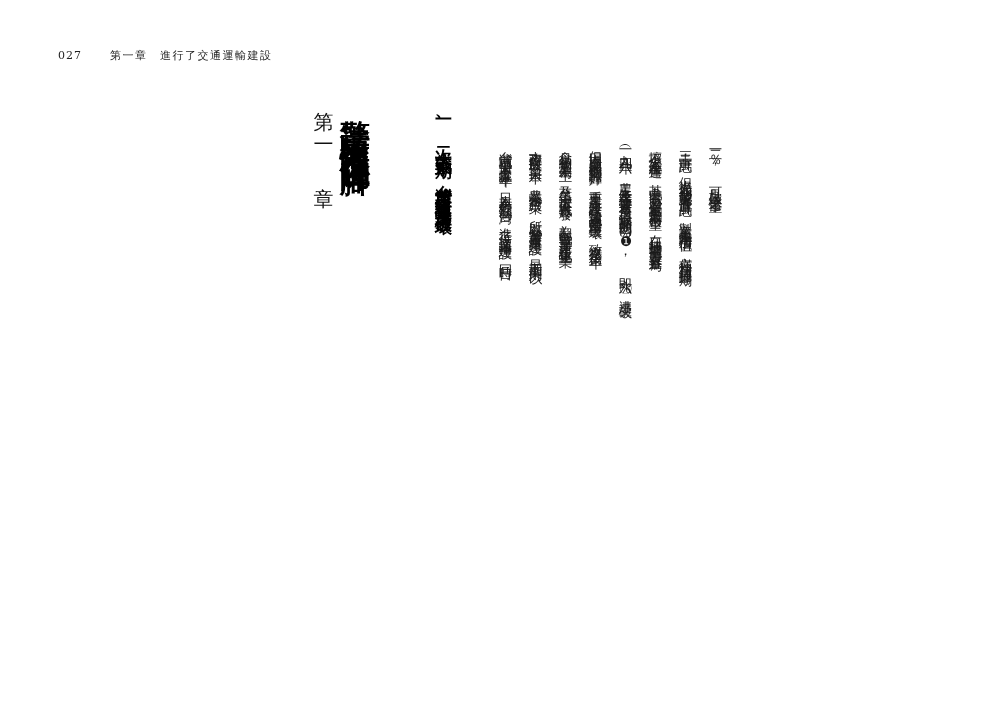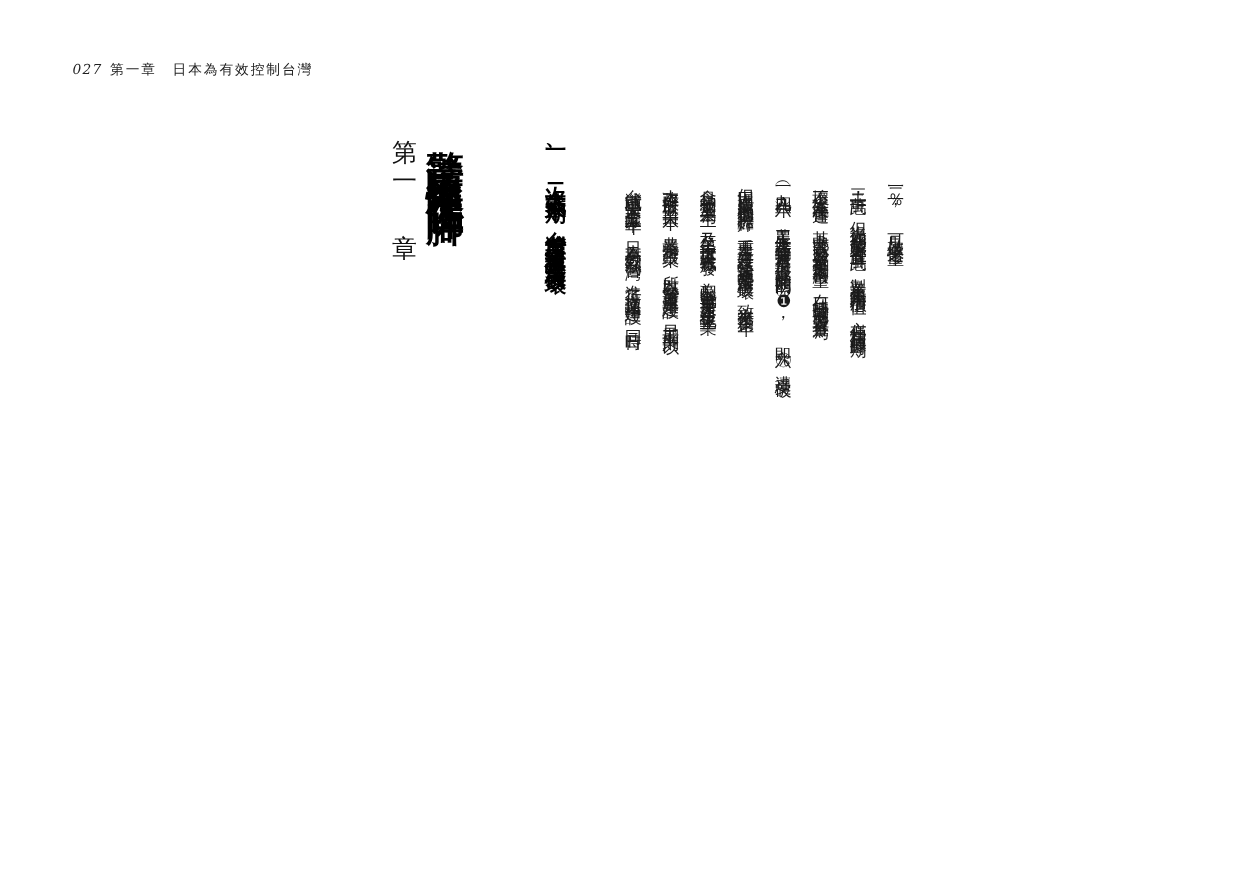--- a/index.html
+++ b/index.html
@@ -27,23 +27,22 @@
     position: absolute;
     top: 48px;
     left: 58px;
     font-size: 11px;
     letter-spacing: 0.5px;
     color: #1f1f1f;
     white-space: nowrap;
     font-family: "DejaVu Serif", "Liberation Serif", serif;
   }
   .running-head .folio {
-    margin-right: 6px;
+    margin-right: 28px;
     letter-spacing: 1px;
-    font-style: italic;
   }
   .running-head .rh-text {
     letter-spacing: 1.5px;
   }
 
   
   .body-area {
     position: absolute;
     top: 96px;
     right: 58px;
@@ -108,21 +107,21 @@
   .c6 { right: 280px; top: 44px; }
   .c7 { right: 250px; top: 44px; }
   .c8 { right: 220px; top: 44px; }
 </style>
 </head>
 <body>
 
 <div class="page">
 
   <div class="running-head">
-    <span class="folio">027</span><span class="rh-text">第一章　日本為有效控制台灣</span>
+    <span class="folio">027</span><span class="rh-text">第一章　進行了交通運輸建設</span>
   </div>
 
   <div class="body-area">
 
     <div class="vcol chapter-label">第 一 章</div>
 
     <div class="vcol chapter-title">驚濤駭浪中穩住陣腳</div>
 
     <div class="vcol section-heading">一、二次大戰末期，台灣重要建設遭受重大破壞</div>
 

